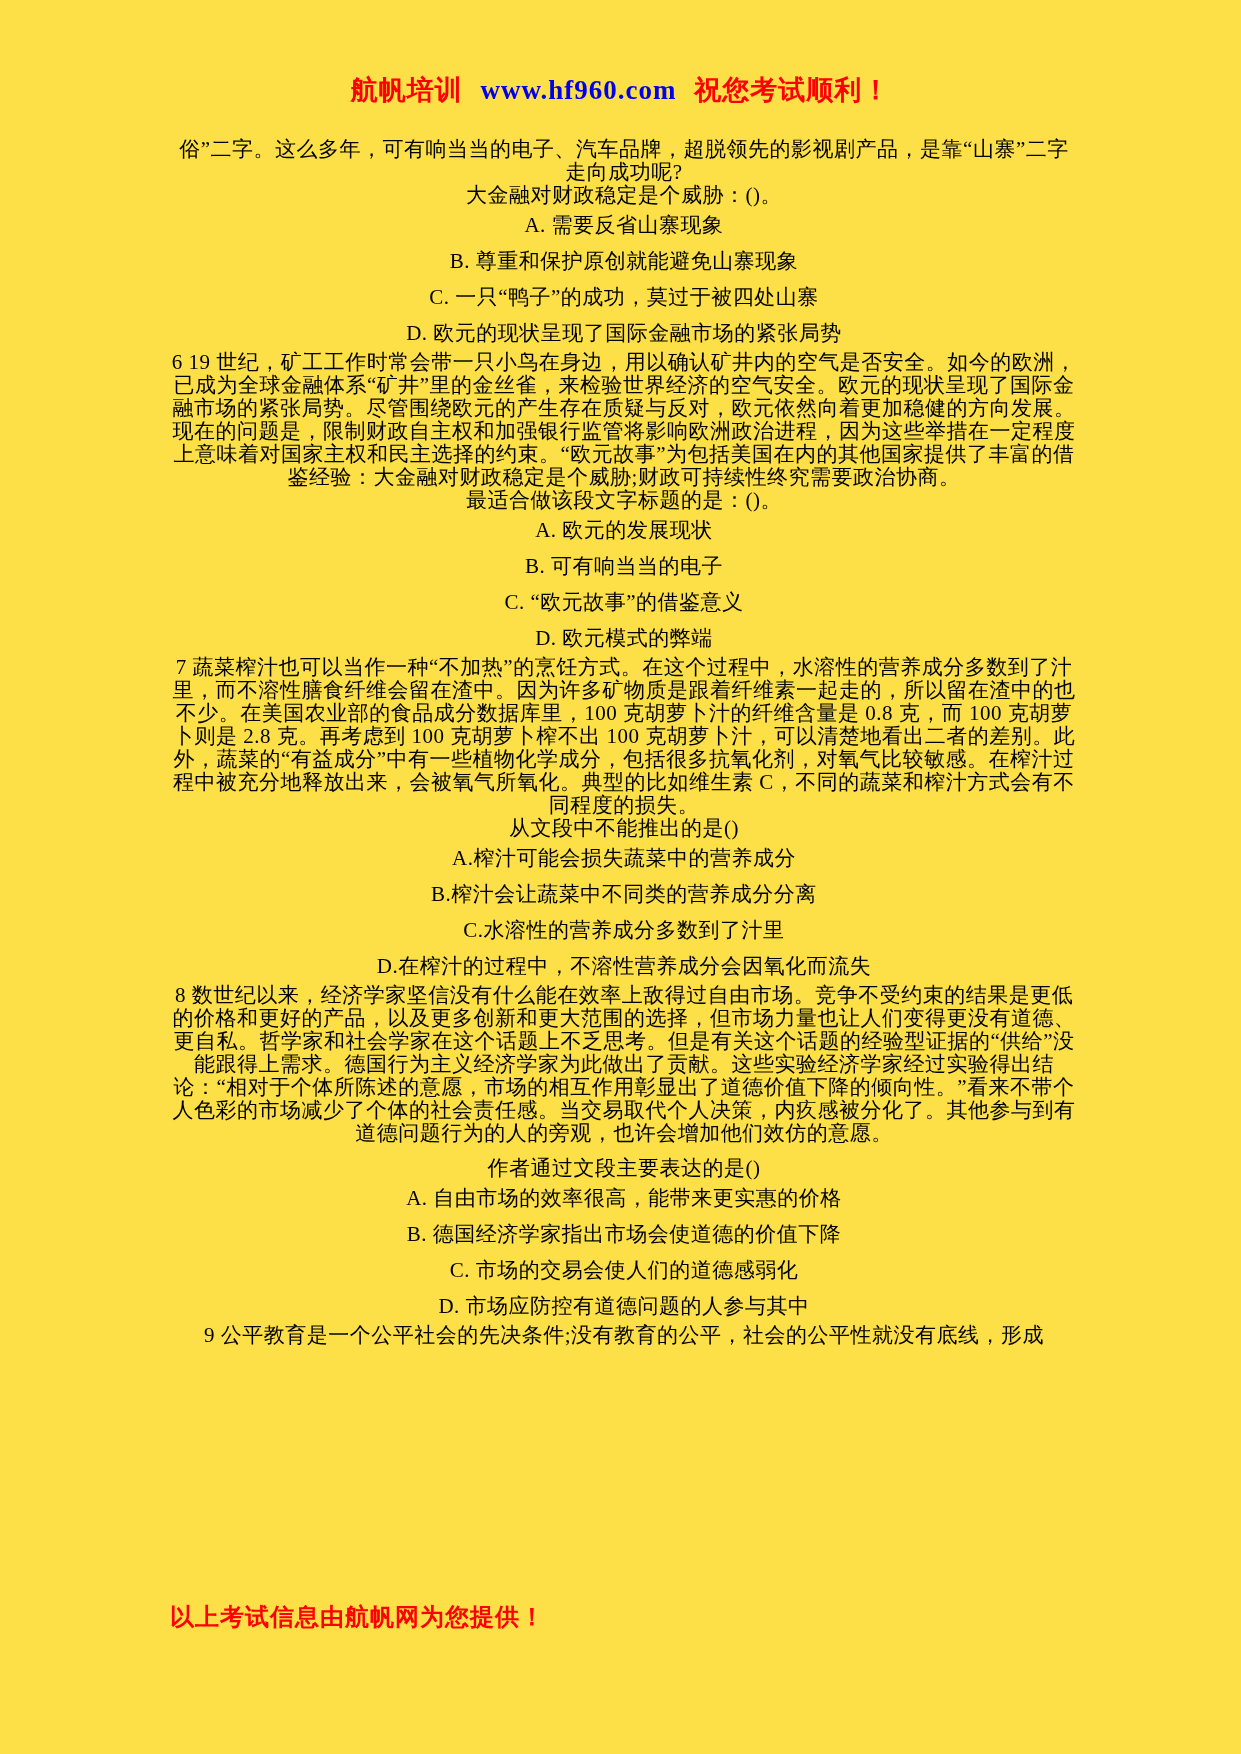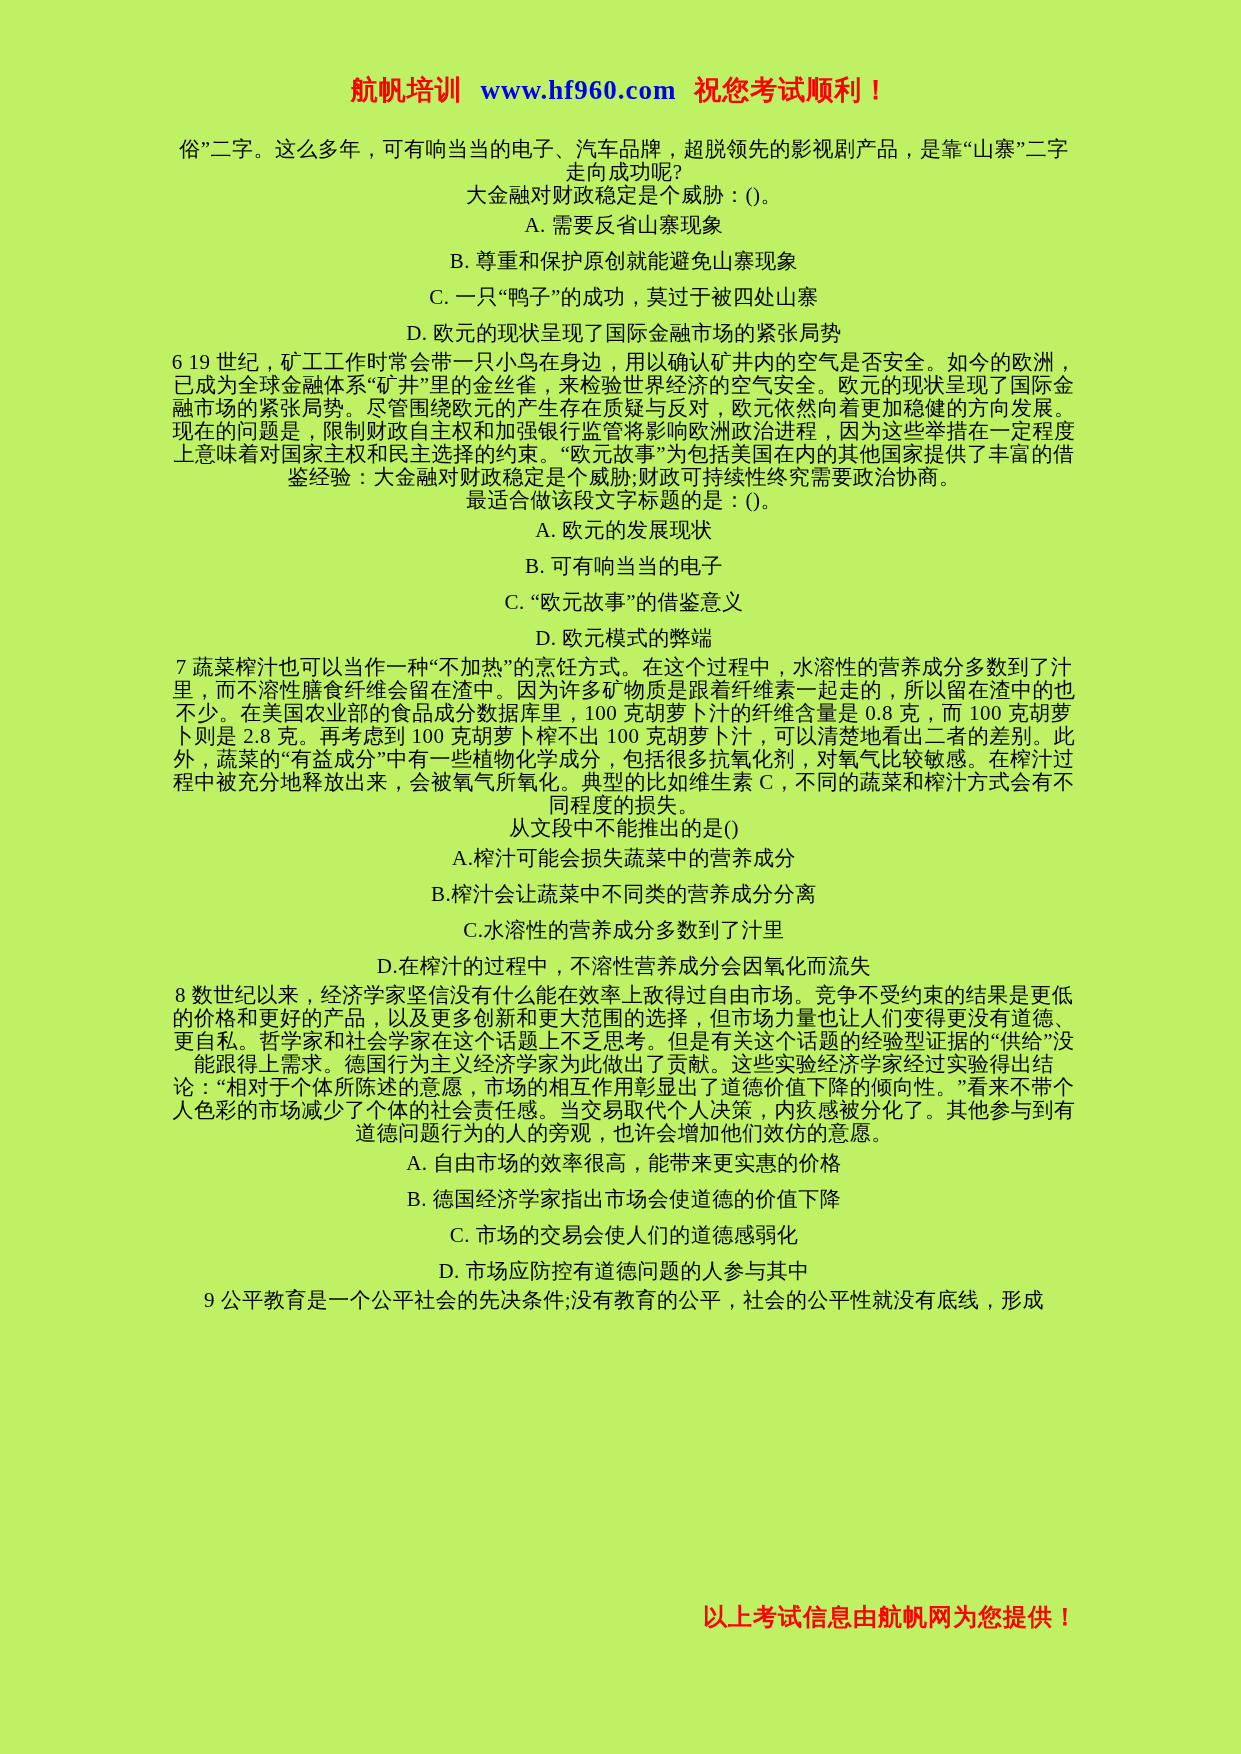--- a/index.html
+++ b/index.html
@@ -1,21 +1,21 @@
 <!DOCTYPE html>
 <html><head>
 <meta charset="utf-8">
 <style>
   html, body { margin: 0; padding: 0; background: #888; }
   .page {
     position: relative;
     width: 1241px;
     height: 1754px;
     margin: 0 auto;
-    background: #bef264;
+    background: #fde047;
     overflow: hidden;
     font-family: "Liberation Serif", "DejaVu Serif", serif;
     color: #000000;
   }
   .header {
     margin-top: 72px;
     text-align: center;
     font-size: 27px;
     font-weight: bold;
     letter-spacing: 1px;
@@ -33,21 +33,21 @@
   }
   .doc-body p { margin: 0; padding: 0; text-align: center; }
   .para   { line-height: 23px; }
   .option { line-height: 36px; text-align: left; }
   .gap-top { margin-top: 12px !important; }
   .footer {
     position: absolute;
     top: 1601px;
     left: 170px;
     width: 908px;
-    text-align: right;
+    text-align: left;
     font-size: 24px;
     font-weight: bold;
     color: #ff0000;
     letter-spacing: 1px;
   }
 </style>
 </head>
 <body>
 
 <div class="page">
@@ -75,20 +75,21 @@
     <p class="option">D. 欧元模式的弊端</p>
 
     <p class="para">7 蔬菜榨汁也可以当作一种“不加热”的烹饪方式。在这个过程中，水溶性的营养成分多数到了汁里，而不溶性膳食纤维会留在渣中。因为许多矿物质是跟着纤维素一起走的，所以留在渣中的也不少。在美国农业部的食品成分数据库里，100 克胡萝卜汁的纤维含量是 0.8 克，而 100 克胡萝卜则是 2.8 克。再考虑到 100 克胡萝卜榨不出 100 克胡萝卜汁，可以清楚地看出二者的差别。此外，蔬菜的“有益成分”中有一些植物化学成分，包括很多抗氧化剂，对氧气比较敏感。在榨汁过程中被充分地释放出来，会被氧气所氧化。典型的比如维生素 C，不同的蔬菜和榨汁方式会有不同程度的损失。</p>
     <p class="para">从文段中不能推出的是()</p>
     <p class="option">A.榨汁可能会损失蔬菜中的营养成分</p>
     <p class="option">B.榨汁会让蔬菜中不同类的营养成分分离</p>
     <p class="option">C.水溶性的营养成分多数到了汁里</p>
     <p class="option">D.在榨汁的过程中，不溶性营养成分会因氧化而流失</p>
 
     <p class="para">8 数世纪以来，经济学家坚信没有什么能在效率上敌得过自由市场。竞争不受约束的结果是更低的价格和更好的产品，以及更多创新和更大范围的选择，但市场力量也让人们变得更没有道德、更自私。哲学家和社会学家在这个话题上不乏思考。但是有关这个话题的经验型证据的“供给”没能跟得上需求。德国行为主义经济学家为此做出了贡献。这些实验经济学家经过实验得出结论：“相对于个体所陈述的意愿，市场的相互作用彰显出了道德价值下降的倾向性。”看来不带个人色彩的市场减少了个体的社会责任感。当交易取代个人决策，内疚感被分化了。其他参与到有道德问题行为的人的旁观，也许会增加他们效仿的意愿。</p>
+    <p class="para gap-top">作者通过文段主要表达的是()</p>
     <p class="option">A. 自由市场的效率很高，能带来更实惠的价格</p>
     <p class="option">B. 德国经济学家指出市场会使道德的价值下降</p>
     <p class="option">C. 市场的交易会使人们的道德感弱化</p>
     <p class="option">D. 市场应防控有道德问题的人参与其中</p>
 
     <p class="para">9 公平教育是一个公平社会的先决条件;没有教育的公平，社会的公平性就没有底线，形成</p>
 
   </div>
 
   <div class="footer">

